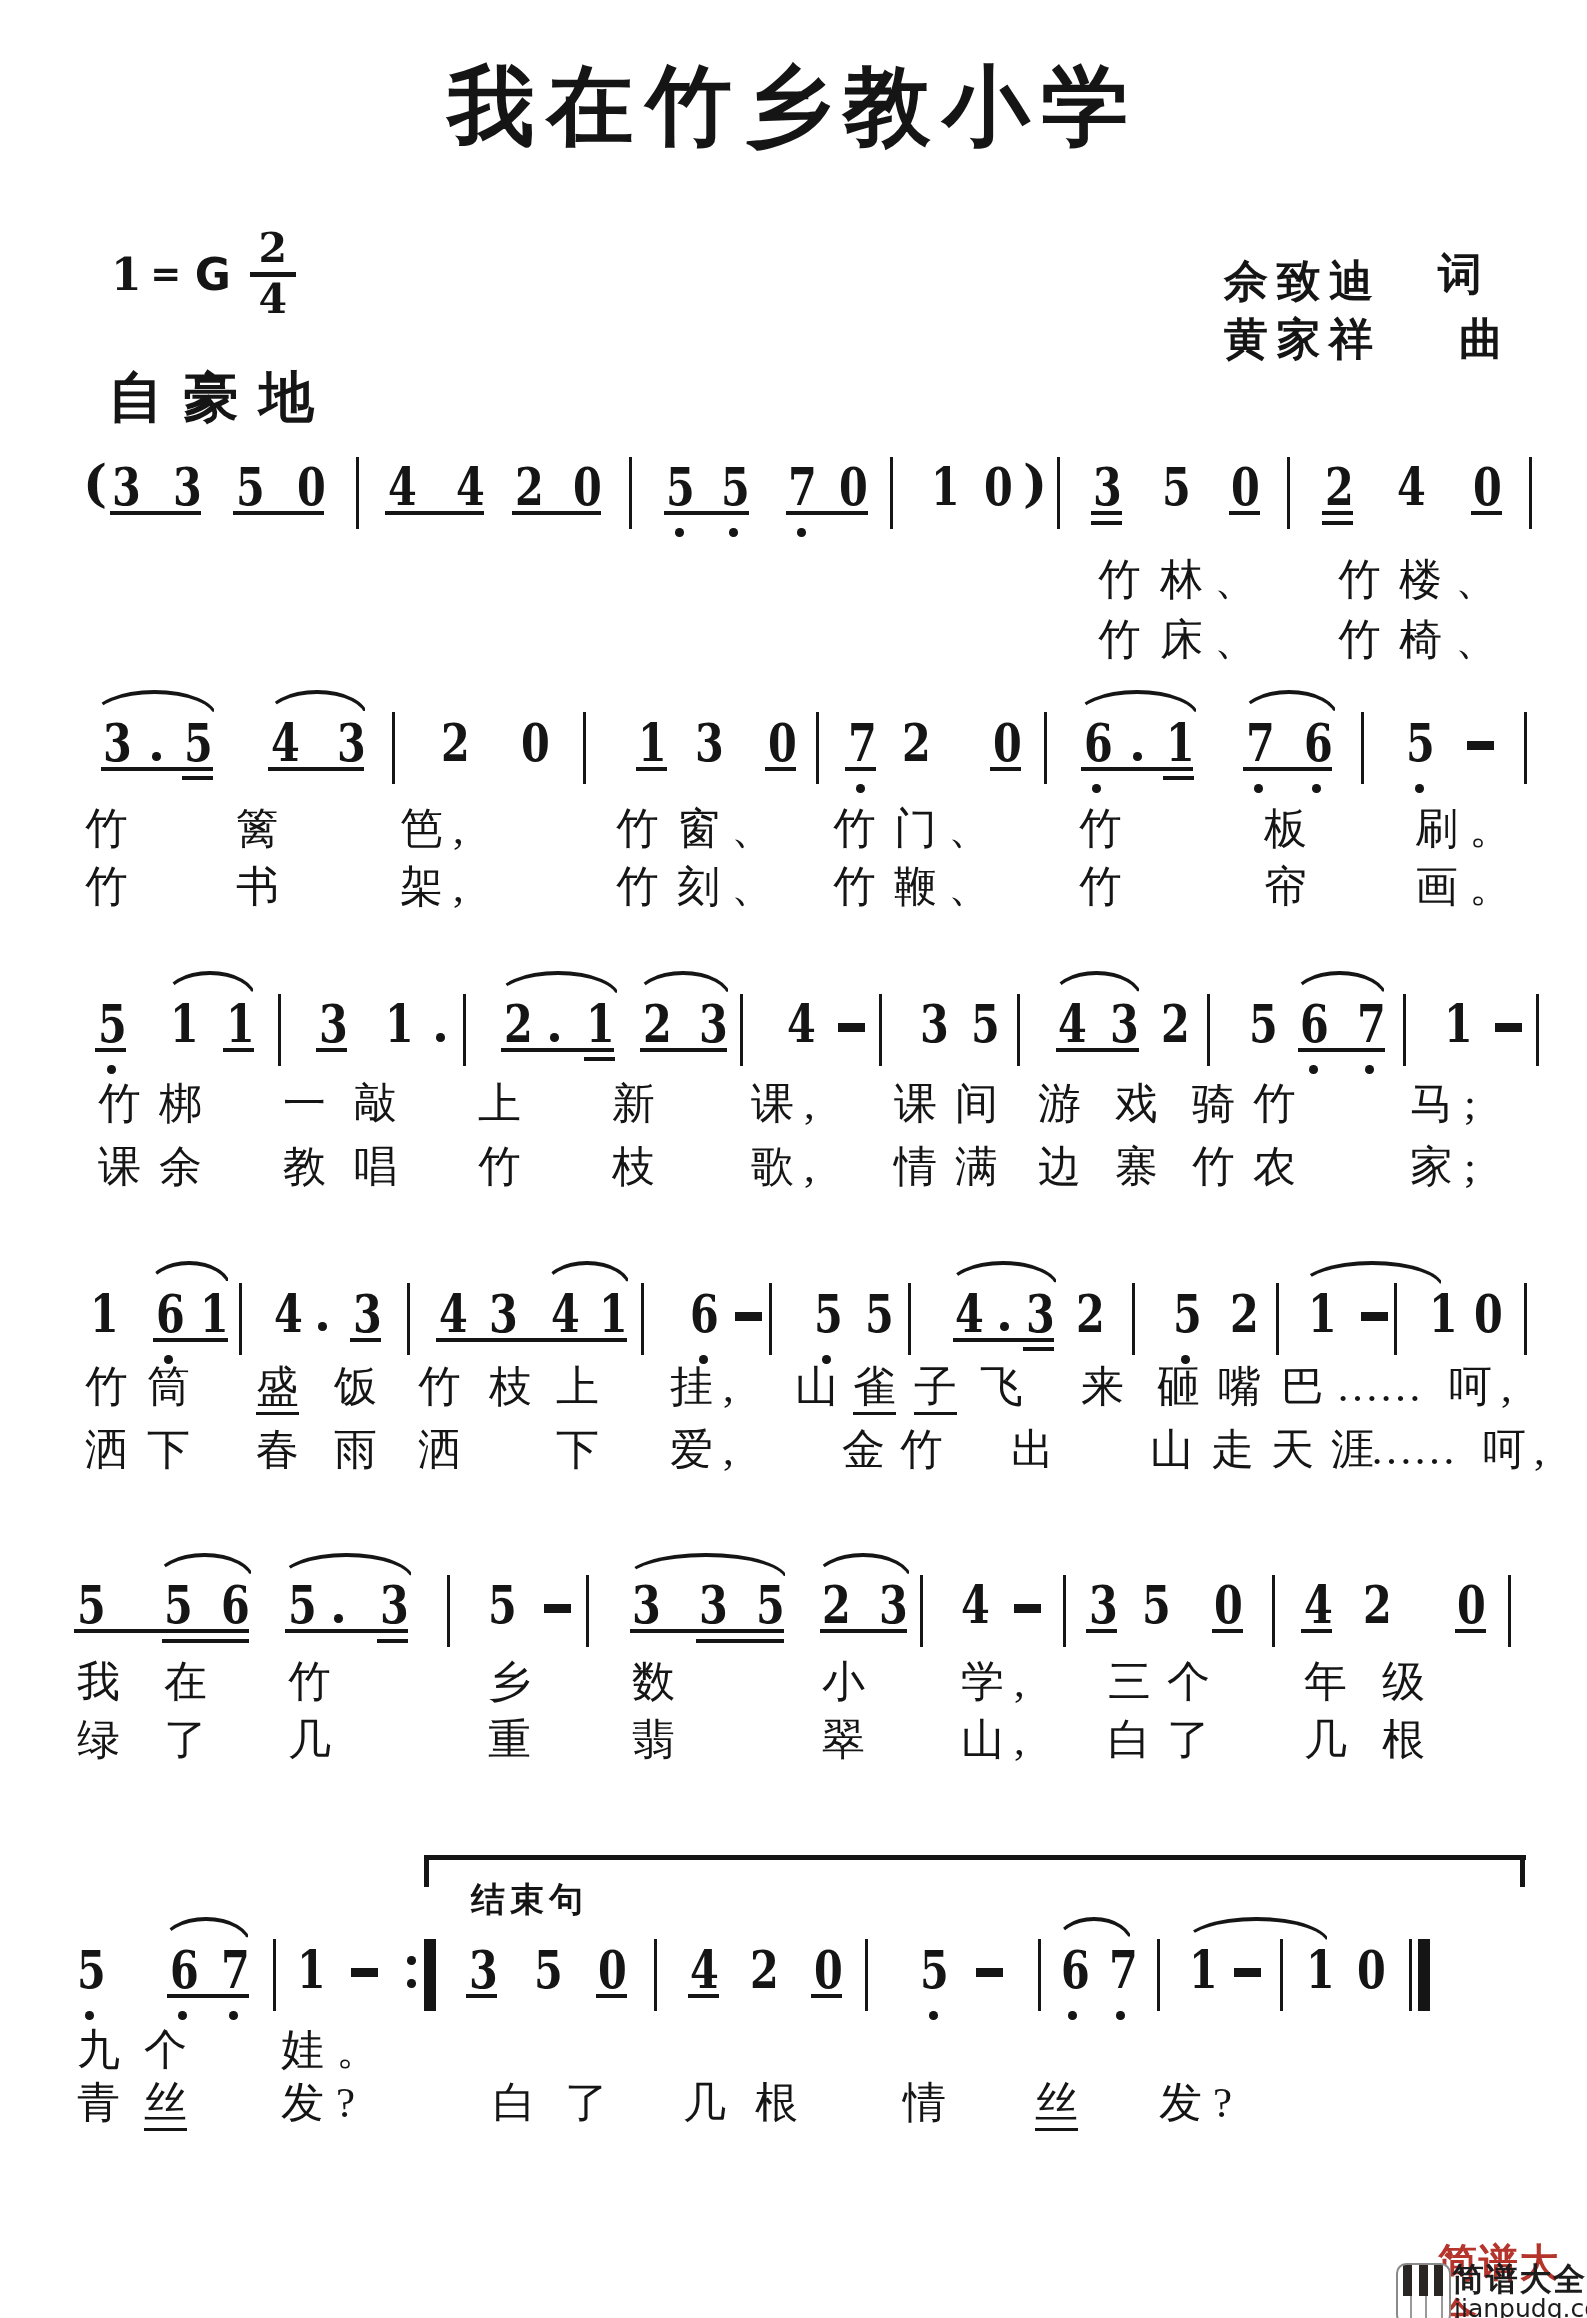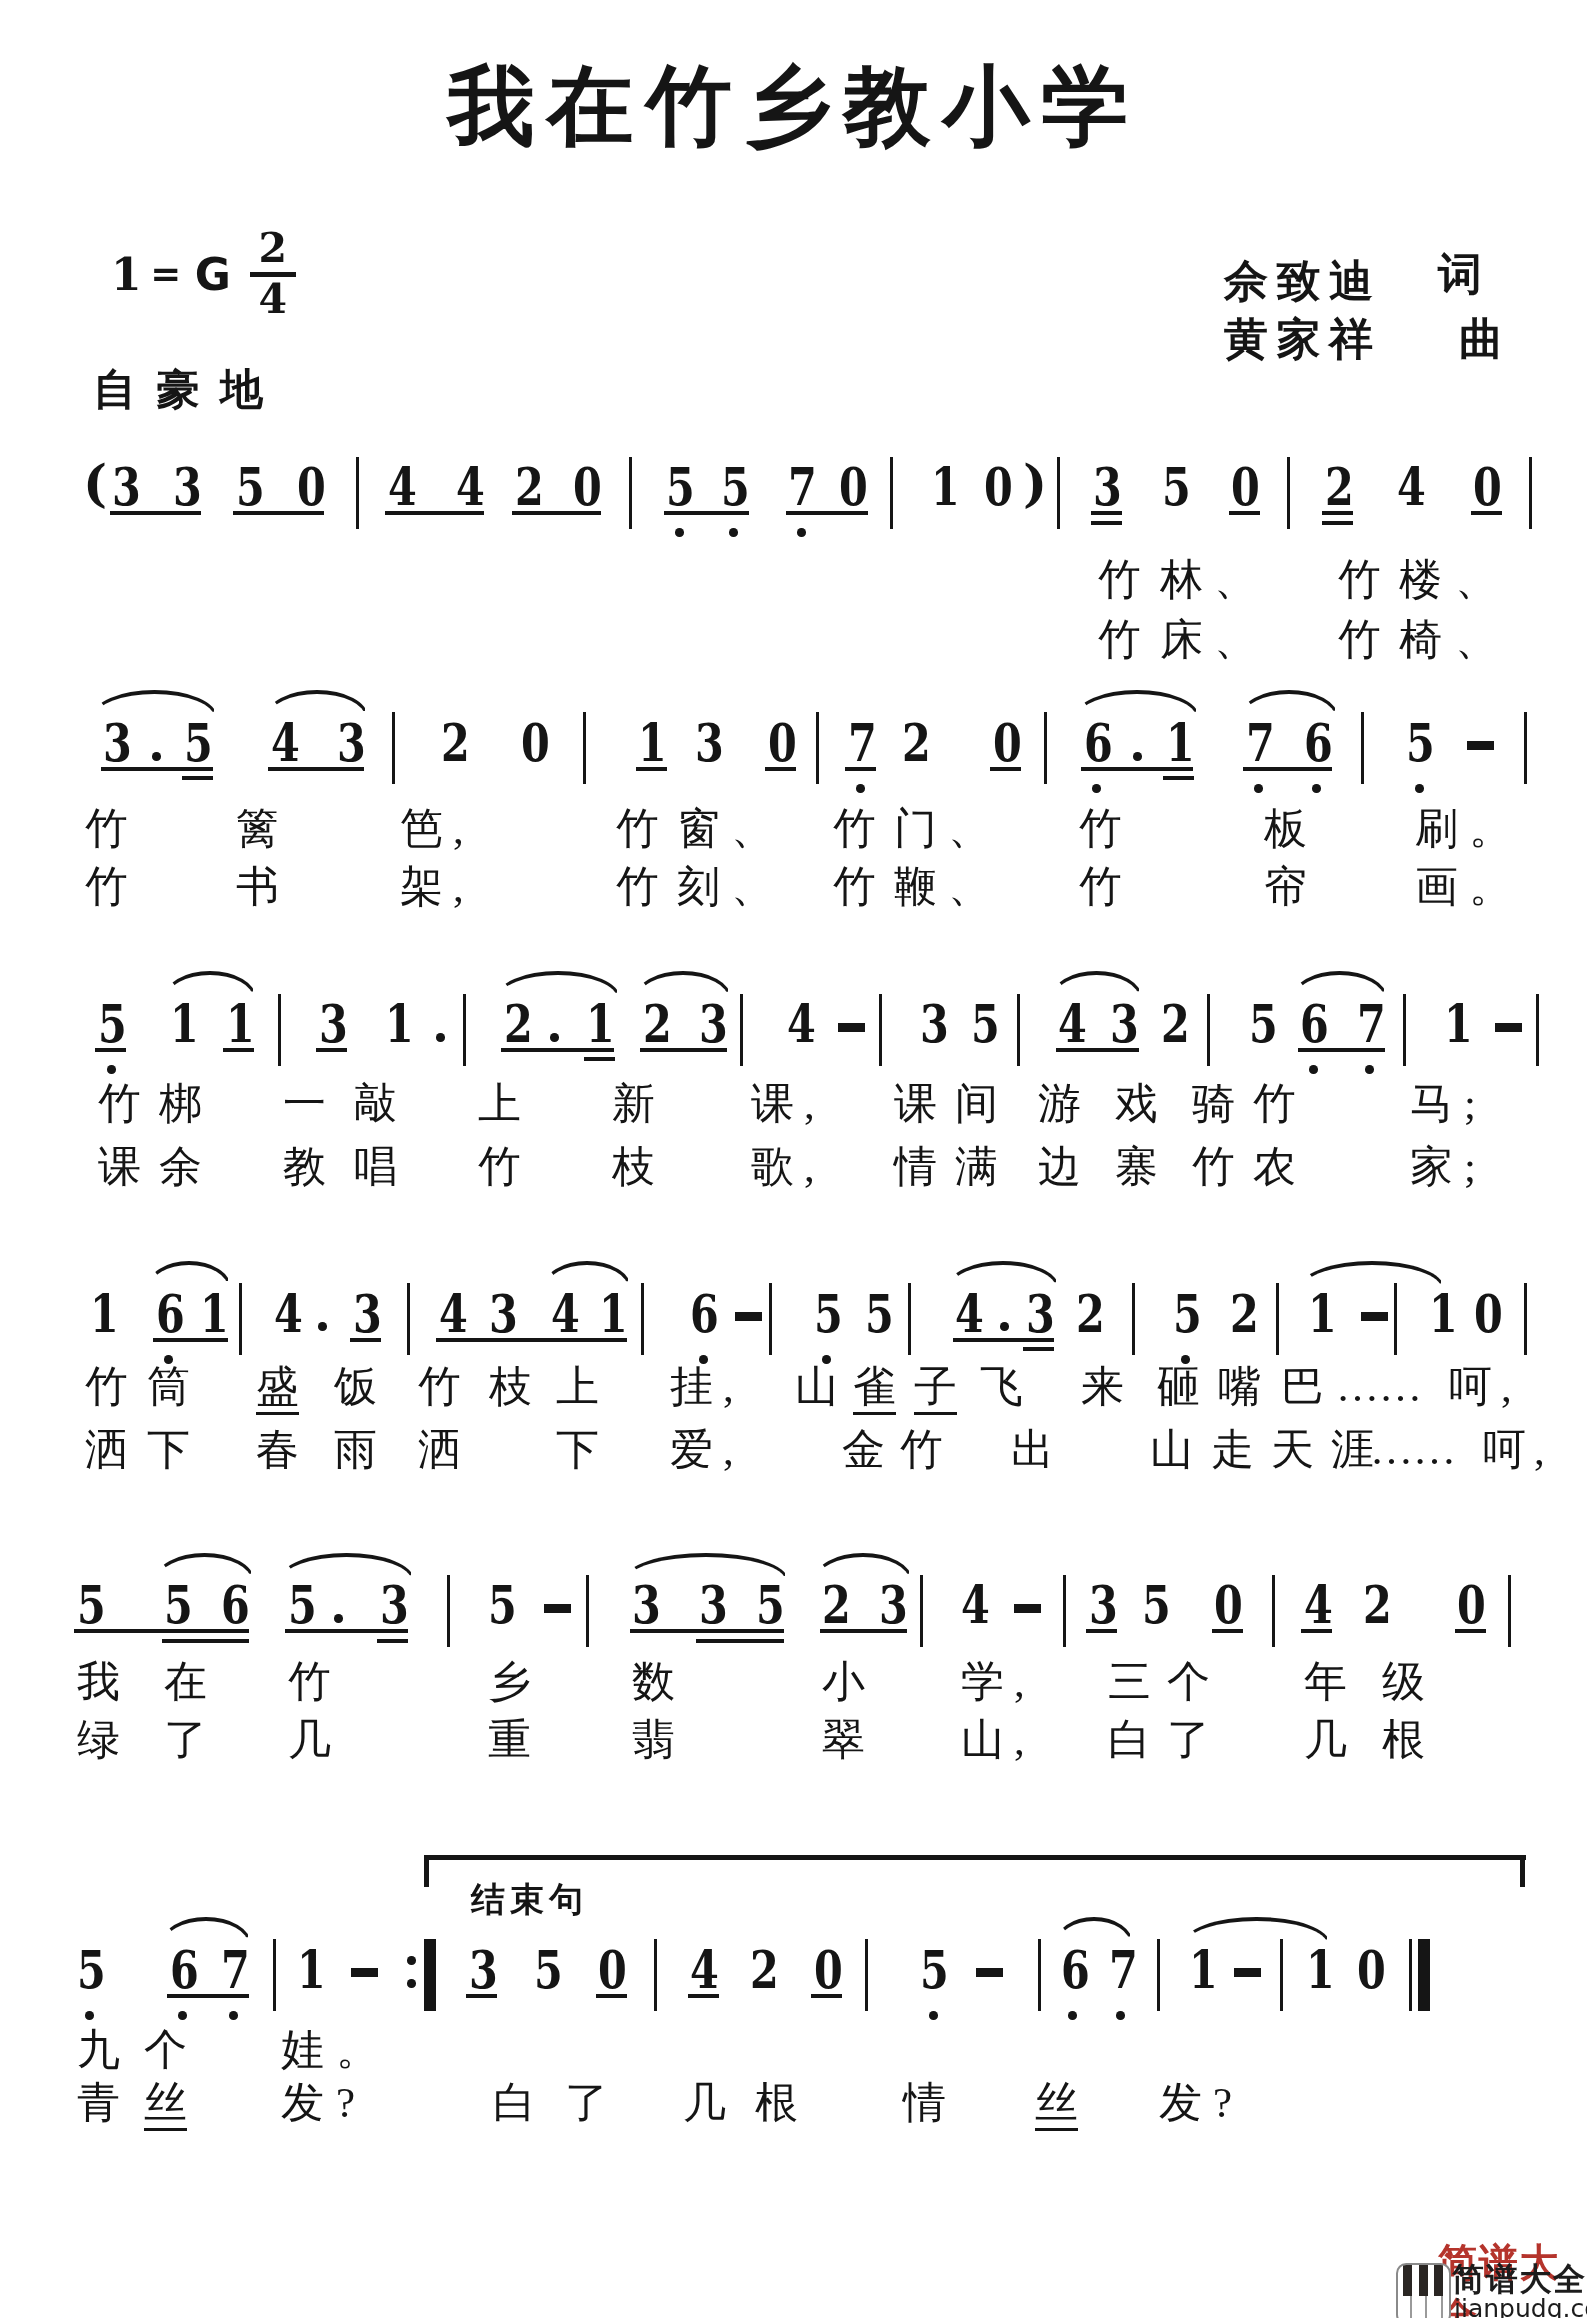--- a/index.html
+++ b/index.html
@@ -15,21 +15,21 @@
     font-family:"Liberation Serif",serif;
   }
   .keyblock{position:absolute;left:111px;top:228px;display:flex;align-items:center;
     font-family:"DejaVu Serif",serif;font-weight:bold;}
   .key-tonic{font-size:44px;}
   .key-eq{font-size:37px;margin:0 13.6px 0 8.5px;}
   .key-letter{font-size:44px;font-family:"DejaVu Sans",sans-serif;font-weight:bold;margin-right:19px;}
   .meter{display:inline-flex;flex-direction:column;align-items:center;line-height:1;}
   .meter .num,.meter .den{font-size:41px;font-family:"DejaVu Serif",serif;}
   .meter .rule{width:46px;height:5.1px;background:#151515;margin:2.6px 0;}
-  .tempo{position:absolute;left:93px;top:361px;font-size:43px;letter-spacing:20.5px;font-weight:bold;}
+  .tempo{position:absolute;left:108px;top:361px;font-size:55px;letter-spacing:20.5px;font-weight:bold;}
   .credit-row{position:absolute;font-size:44px;letter-spacing:8.5px;font-weight:bold;}
   .credit-role{position:absolute;font-size:44px;font-weight:bold;}
   
   .num{
     position:absolute;font-family:"DejaVu Serif",serif;font-weight:bold;font-size:53px;
     line-height:1;transform:scaleX(.78);transform-origin:left top;white-space:pre;
   }
   .paren{position:absolute;font-family:"DejaVu Serif",serif;font-weight:bold;font-size:51px;line-height:1;}
   .barline{position:absolute;width:3.4px;height:72px;background:#151515;}
   .barline.thick{width:12px;}

